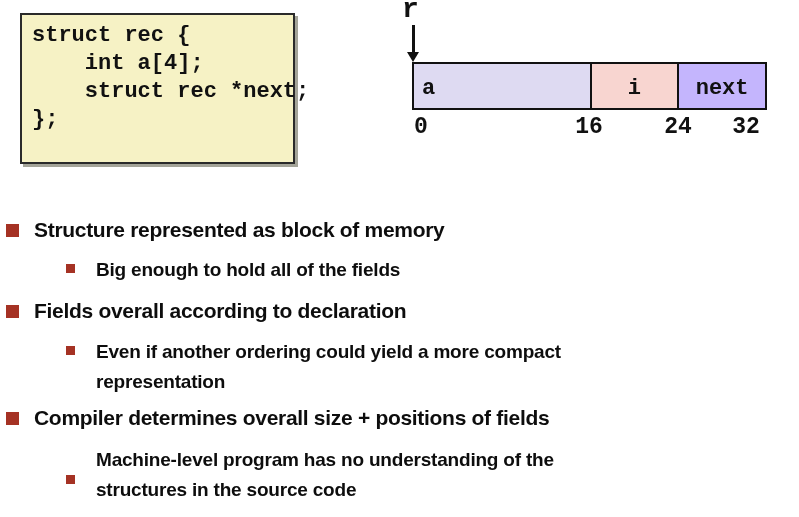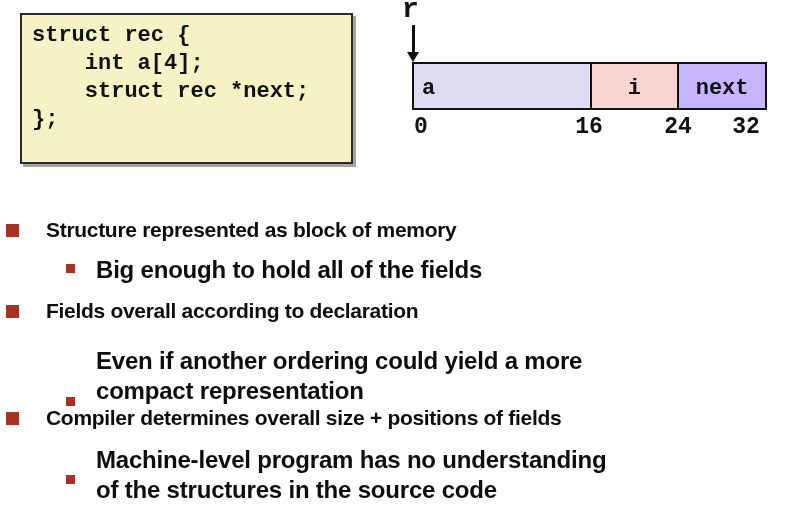--- a/index.html
+++ b/index.html
@@ -10,21 +10,21 @@
     background: #ffffff;
     overflow: hidden;
     font-family: "Liberation Sans", sans-serif;
     color: #0d0d0d;
   }
 
   
   .code-box {
     position: absolute;
     left: 20px; top: 13px;
-    width: 333px; height: 151px;
+    width: 275px; height: 151px;
     box-sizing: border-box;
     border: 2px solid #2a2a2a;
     box-shadow: 3px 3px 0 rgba(90,90,70,0.55);
     padding: 7px 0 0 10px;
   }
   .code-line {
     font-family: "Liberation Mono", monospace;
     font-weight: bold;
     font-size: 22px;
     line-height: 28px;
@@ -102,44 +102,43 @@
   .l1-square {
     width: 13px; height: 13px;
     margin: 8px 15px 0 0;
     flex: 0 0 13px;
   }
   .l1-text {
     font-size: 21px;
     font-weight: bold;
     letter-spacing: -0.3px;
     line-height: 28px;
-    margin-left: 12px;
   }
   .l2-row {
     position: absolute;
     left: 66px;
     display: flex;
     align-items: flex-start;
   }
   .l2-square {
     width: 9px; height: 9px;
     margin: 9px 21px 0 0;
     flex: 0 0 9px;
   }
   .l2-text {
-    font-size: 24px;
+    font-size: 19px;
     font-weight: bold;
     letter-spacing: -0.2px;
     line-height: 30px;
     max-width: 535px;
   }
   .row-h1 { top: 216px; }
   .row-s1 { top: 255px; }
   .row-h2 { top: 297px; }
-  .row-s2 { top: 346px; align-items: flex-end; }
+  .row-s2 { top: 337px; }
   .row-h3 { top: 404px; }
   .row-s3 { top: 445px; align-items: center; }
 </style>
 </head>
 <body>
 
 <div class="slide">
 
   <div class="code-box" style="background: rgb(246, 242, 197);">
     <div class="code-line">struct rec {</div>

